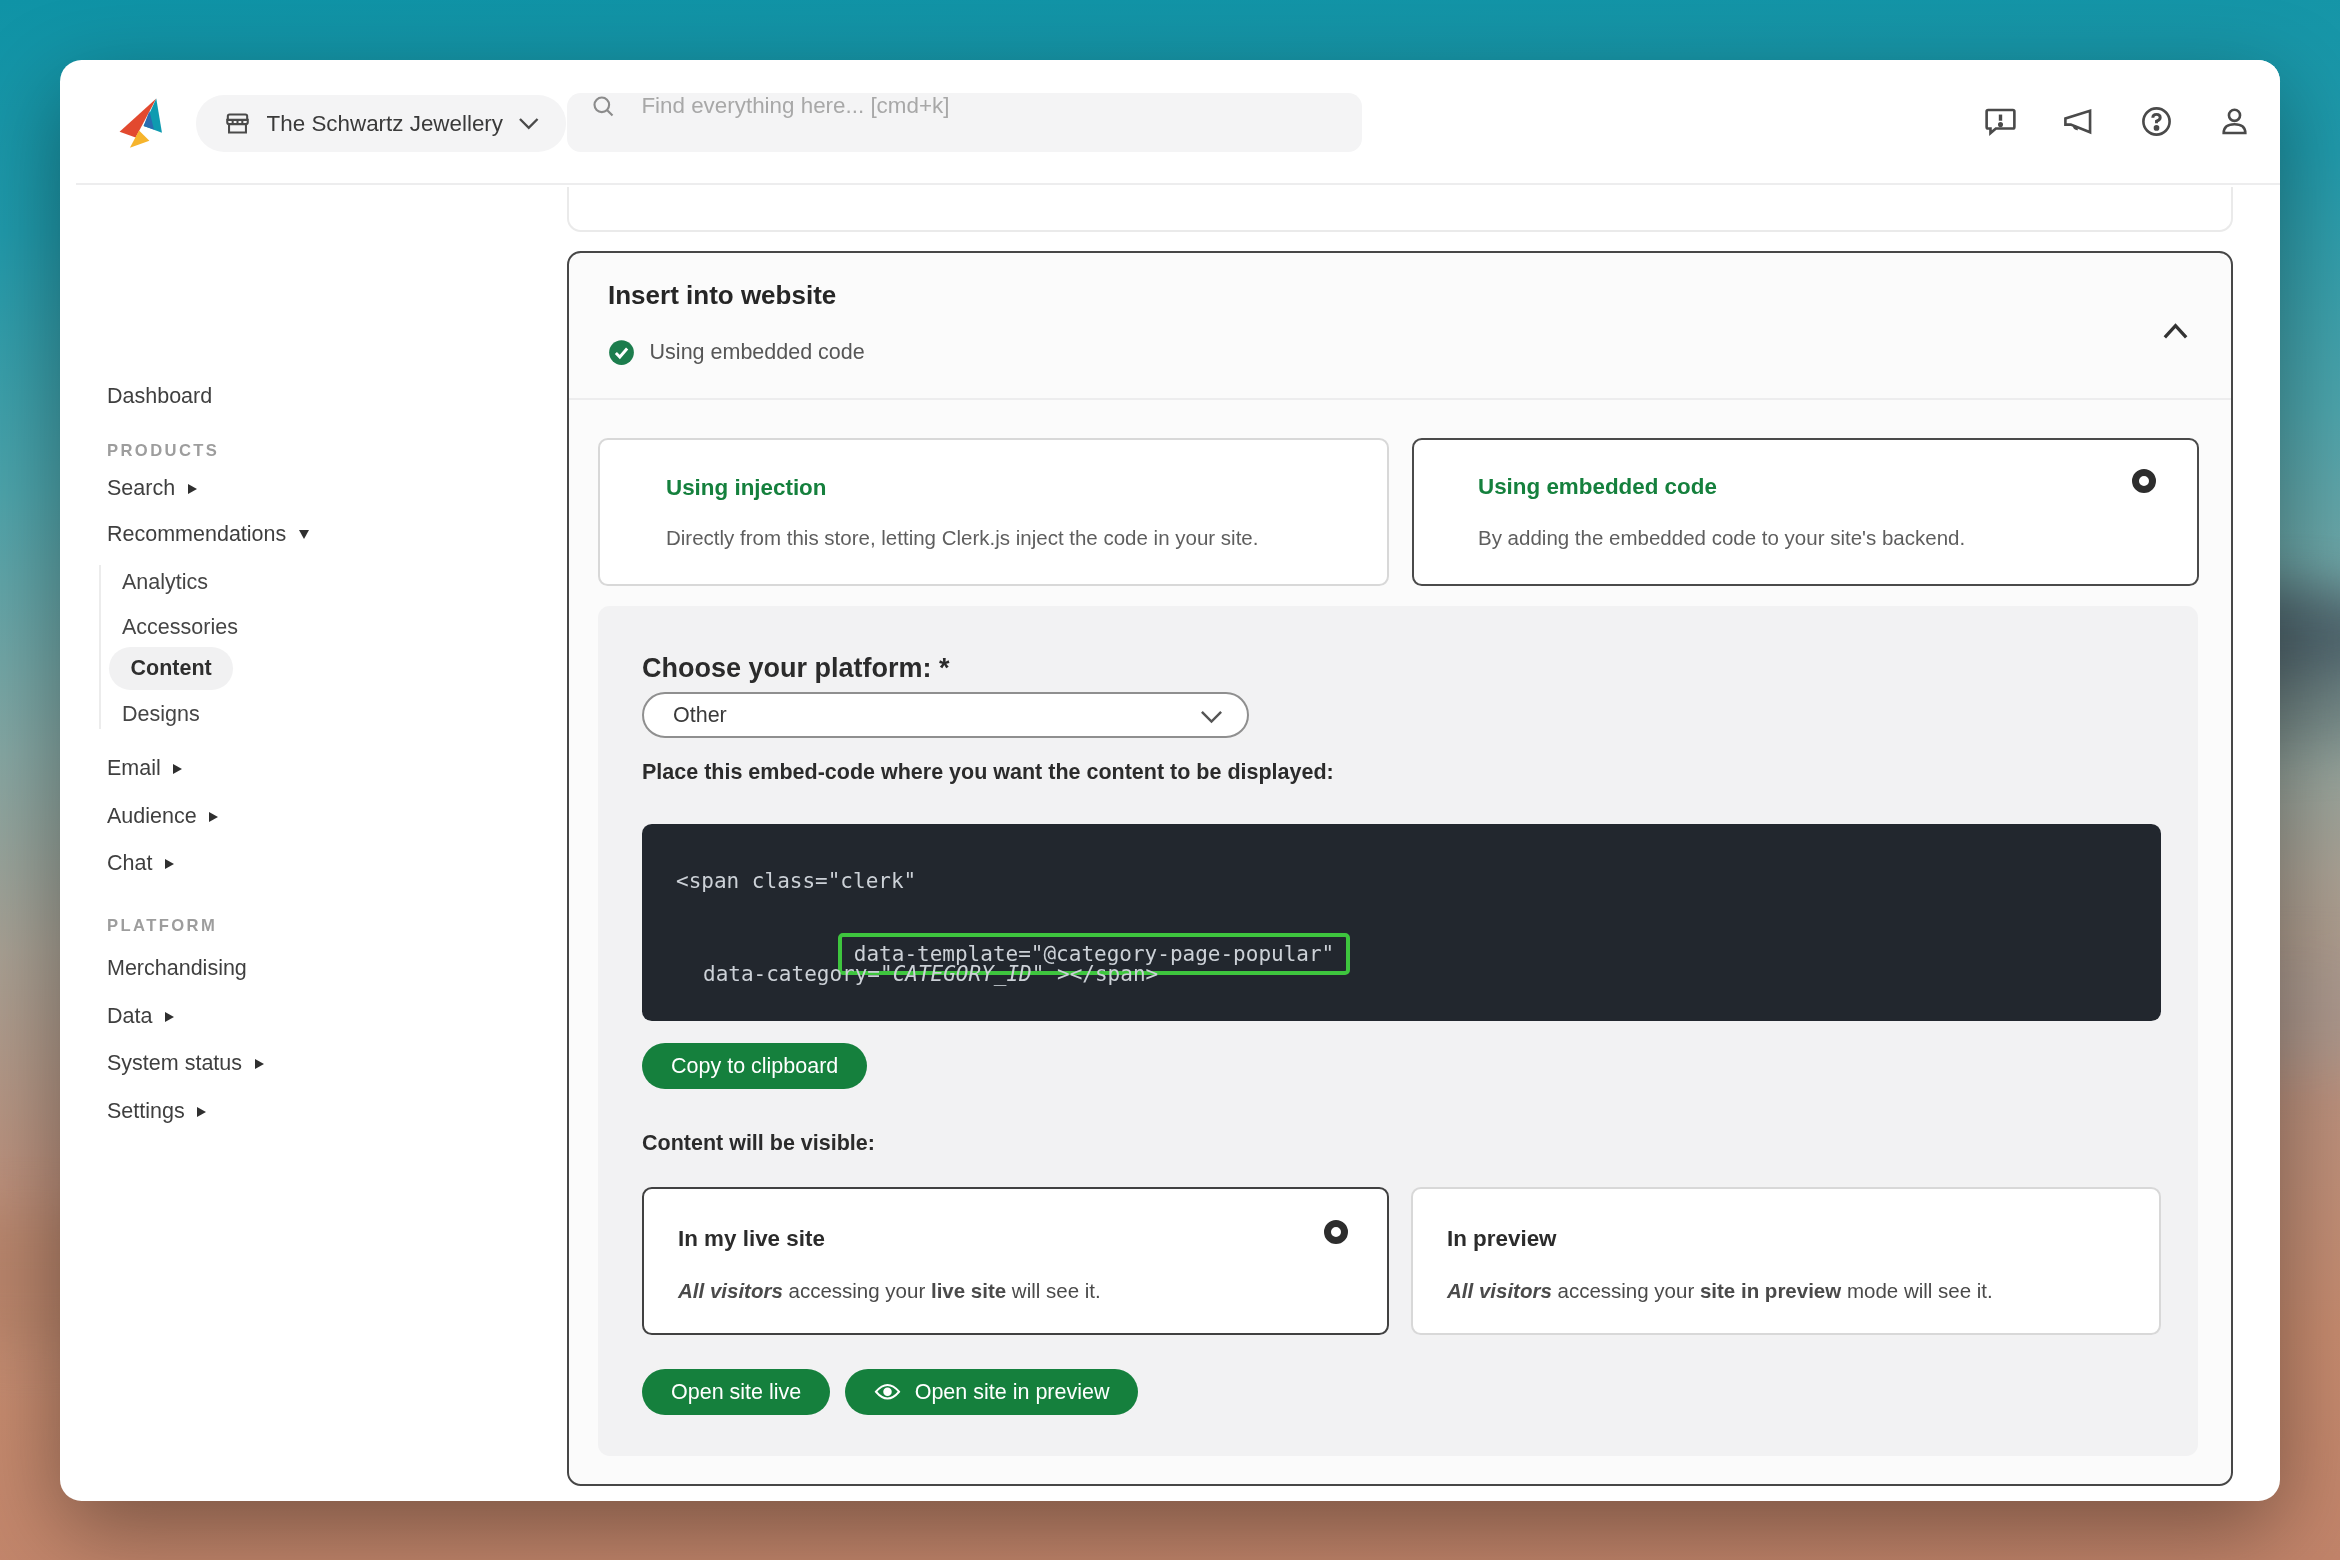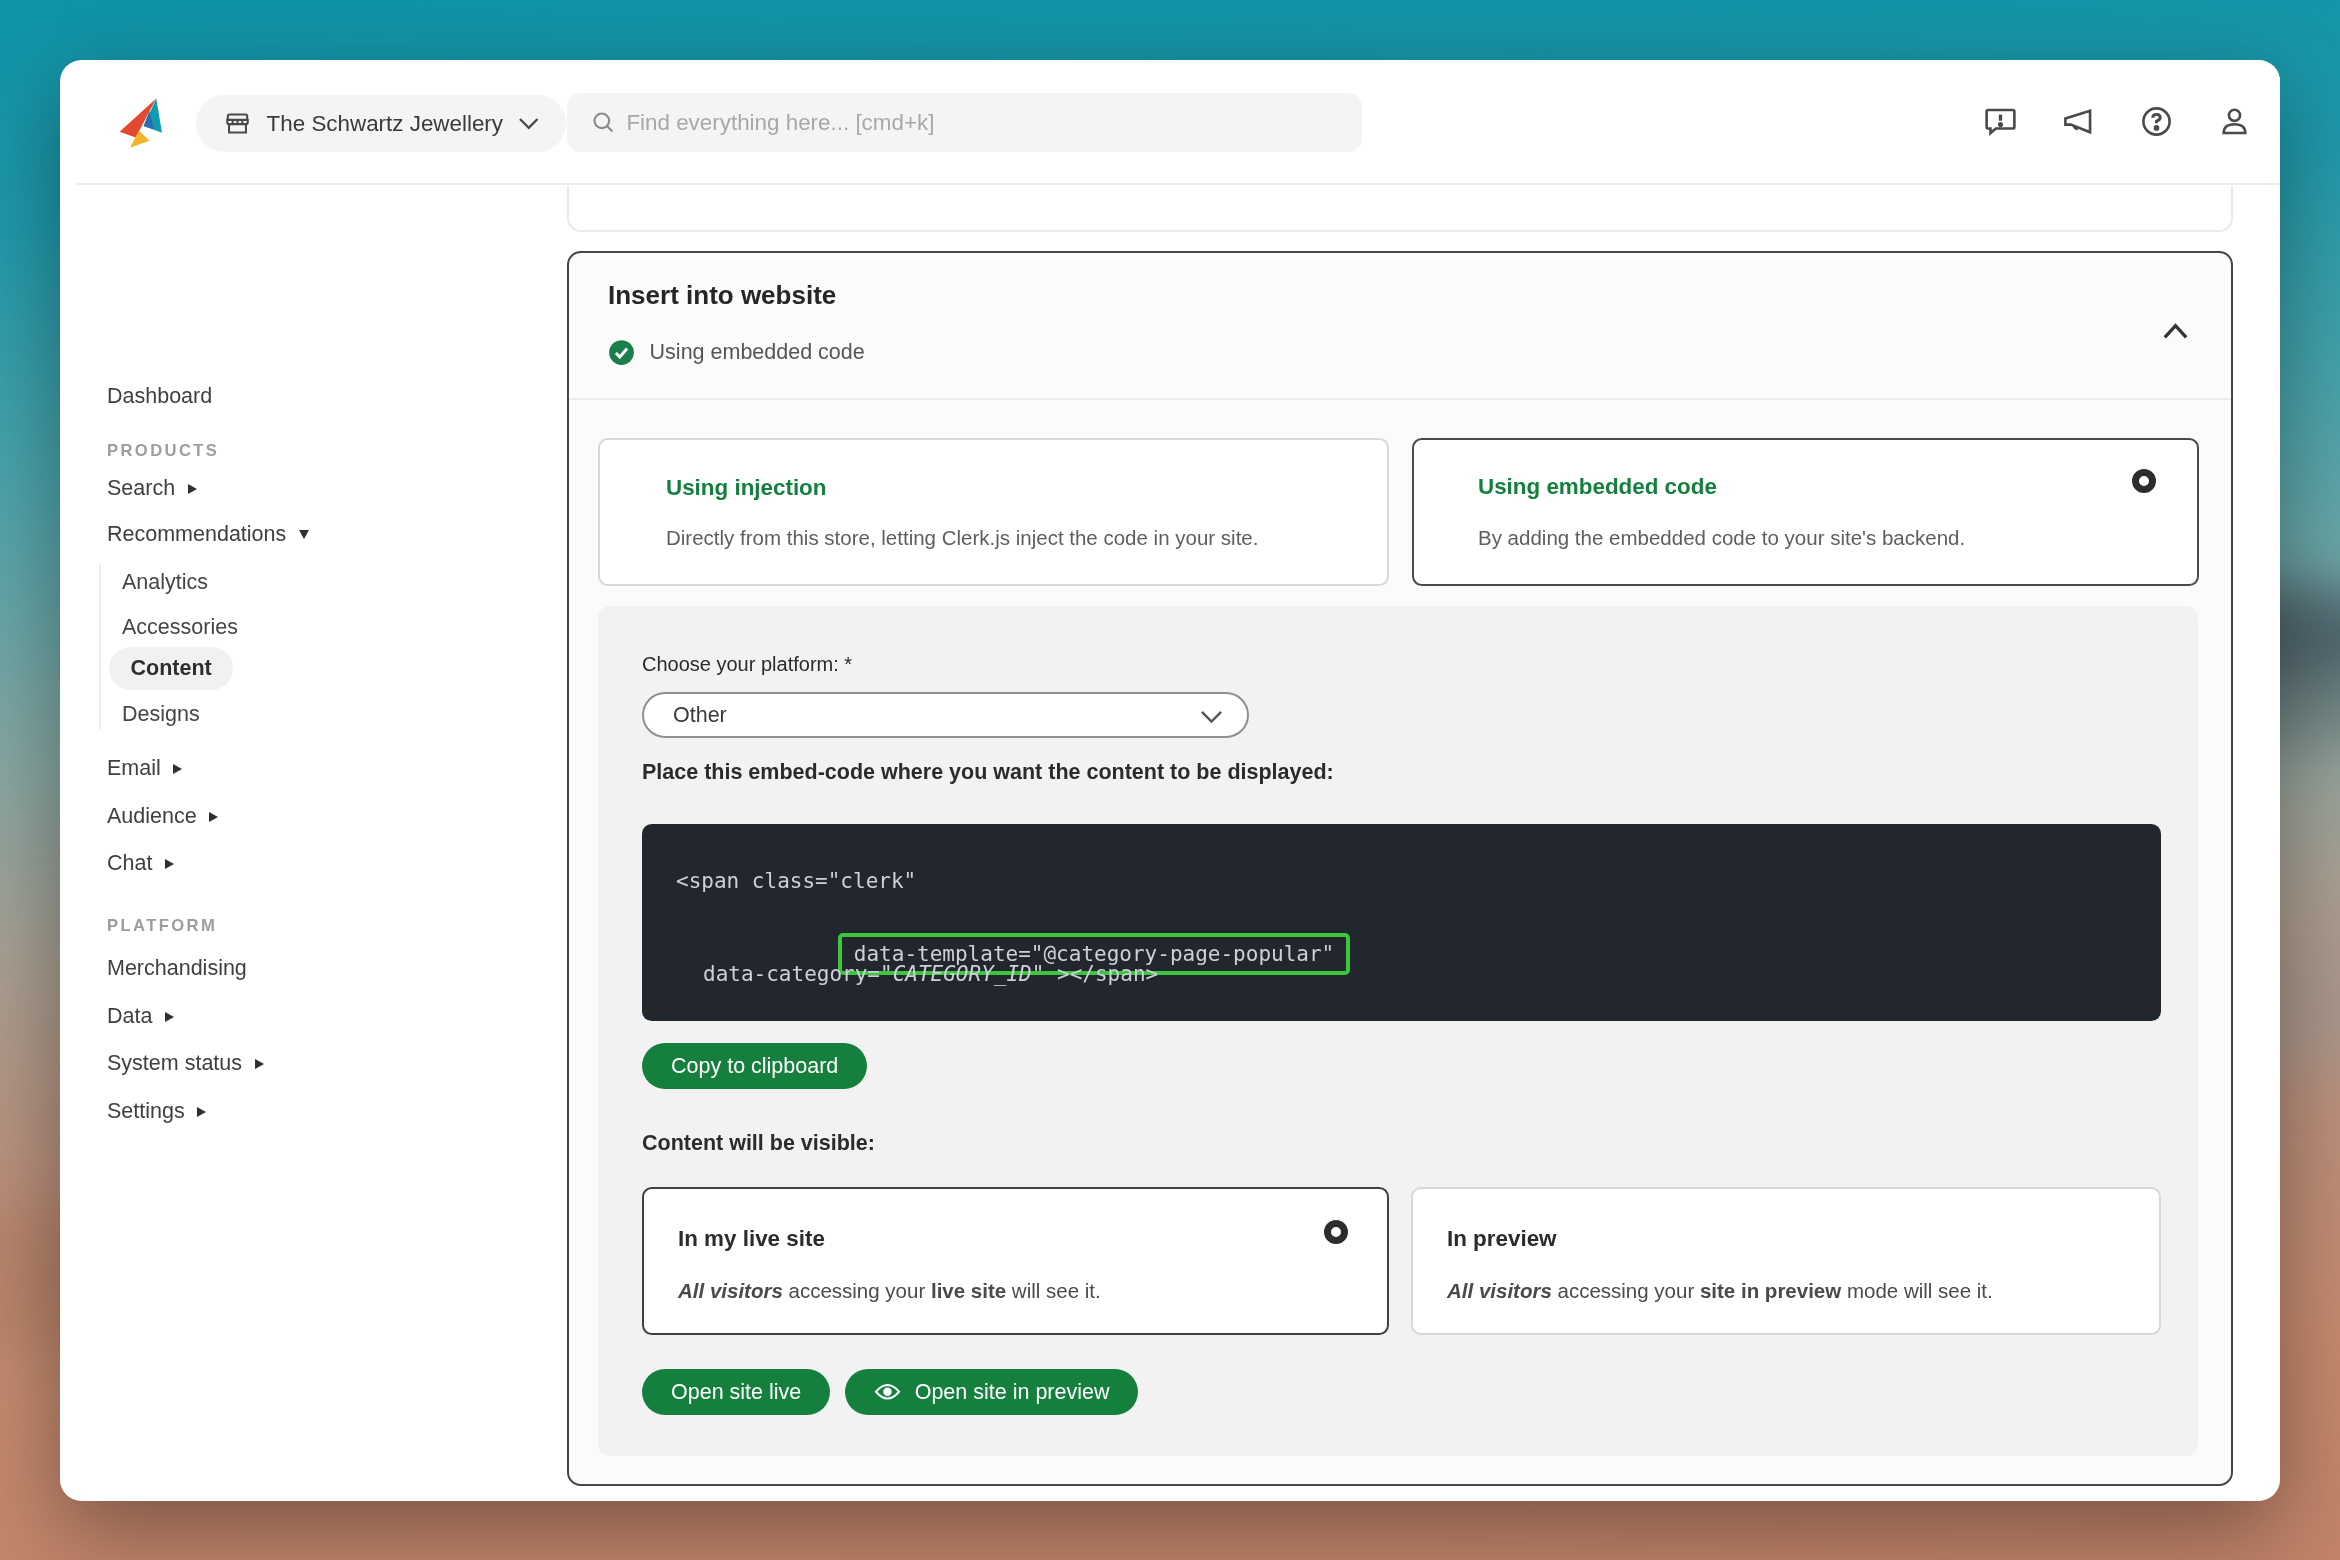--- a/index.html
+++ b/index.html
@@ -22,21 +22,21 @@
 
   
   .topbar { position:absolute; left:0; top:0; right:0; height:125px;
     border-bottom:2px solid #ededee; border-radius:21.5px 21.5px 0 0; background:#fff;margin-left:16px; }
   .logo { position:absolute; left:39px; top:35px; width:55px; height:55px; }
   .store-pill { position:absolute; left:120px; top:35px; height:57px;
     background:#f4f4f5; border-radius:28px; display:flex; align-items:center;
     gap:14.6px; padding:0 27px; cursor:pointer; }
   .store-pill .name { font-size:22.4px; color:#3a3a3a; }
   .search-pill { position:absolute; left:491px; top:33px; width:795px; height:59px;
-    background:#f4f4f5; border-radius:13.7px; display:flex; align-items:center; gap:9px;
+    background:#f4f4f5; border-radius:13.7px; display:flex; align-items:flex-start; gap:24px;
     padding:0 23.4px; }
   .search-pill input { border:none; outline:none; background:transparent;
     font-size:22.4px; color:#6d6d6d; width:624px; font-family:"Liberation Sans",sans-serif; }
   .search-pill input::placeholder { color:#a8a8a8; }
   .top-icons { position:absolute; right:27px; top:43px; display:flex; gap:41px;
     align-items:center; }
   .top-icons .tico { width:37px; height:37px; cursor:pointer; }
 
   
   .sidebar { position:absolute; left:0; top:125px; bottom:0; width:507px; }
@@ -74,22 +74,22 @@
     font-weight:bold; color:#15803d; }
   .opt-card.right .opt-title { left:64px; top:34px; }
   .opt-desc { position:absolute; left:66px; top:86px; font-size:20.5px; color:#5e5e5e; }
   .opt-card.right .opt-desc { left:64px; }
   .radio-sel { position:absolute; width:24.4px; height:24.4px; border-radius:50%;
     border:7.8px solid #2d2d2d; background:#fff; }
   .opt-card .radio-sel { right:41px; top:29px; }
 
   .sub-panel { position:absolute; left:29px; top:353px; width:1600px; height:850px;
     background:#f2f2f3; border-radius:11.7px; }
-  .plat-label { position:absolute; left:44px; top:47px; font-size:20px;
-    font-weight:normal; color:#2b2b2b; }
+  .plat-label { position:absolute; left:44px; top:47px; font-size:27px;
+    font-weight:bold; color:#2b2b2b; }
   .dropdown { position:absolute; left:44px; top:86px; width:607px; height:46px;
     background:#fff; border:2px solid #8f8f8f; border-radius:23.4px; cursor:pointer;
     display:flex; align-items:center; }
   .dropdown .val { font-size:21.5px; color:#3a3a3a; margin-left:29px; }
   .dropdown .chev { position:absolute; right:23.4px; top:13.7px; width:25px; height:17.6px; }
   .embed-label { position:absolute; left:44px; top:154px; font-size:21.5px;
     font-weight:bold; color:#2b2b2b; }
   .codeblock { position:absolute; left:44px; top:218px; width:1519px; height:197px;
     background:#22272e; border-radius:9.8px; color:#ccd1d7;
     font-family:"DejaVu Sans Mono", monospace; font-size:21px; }

